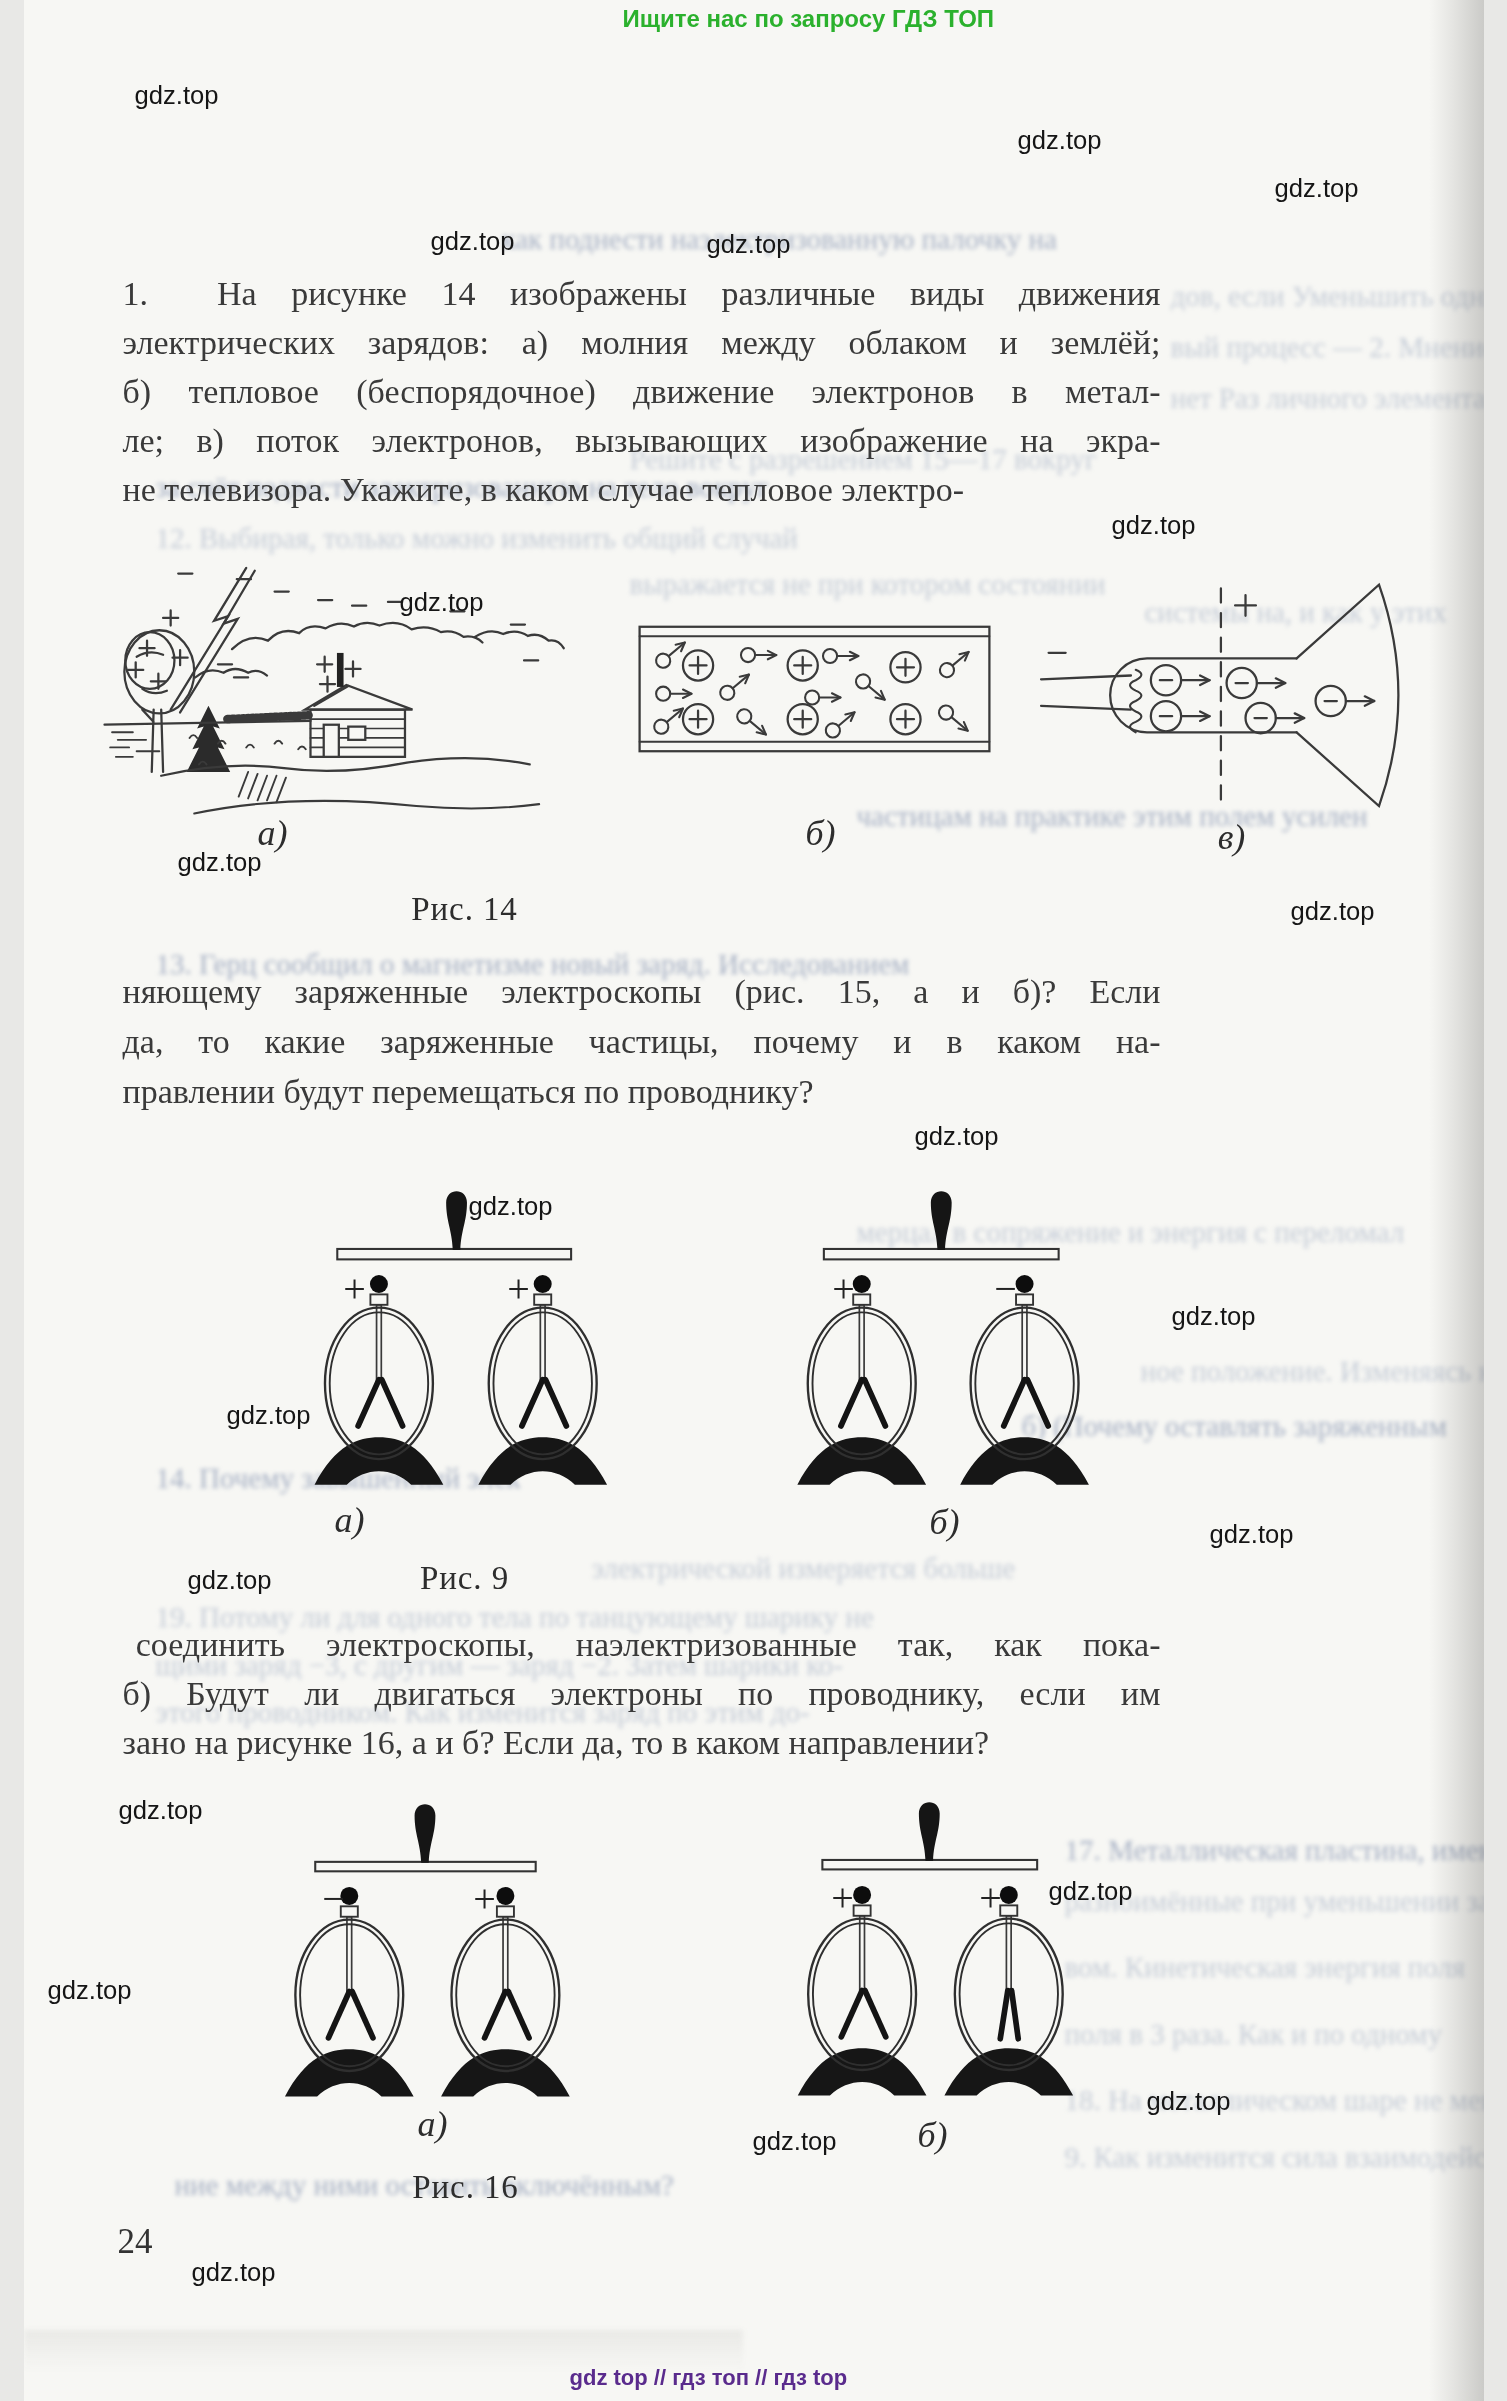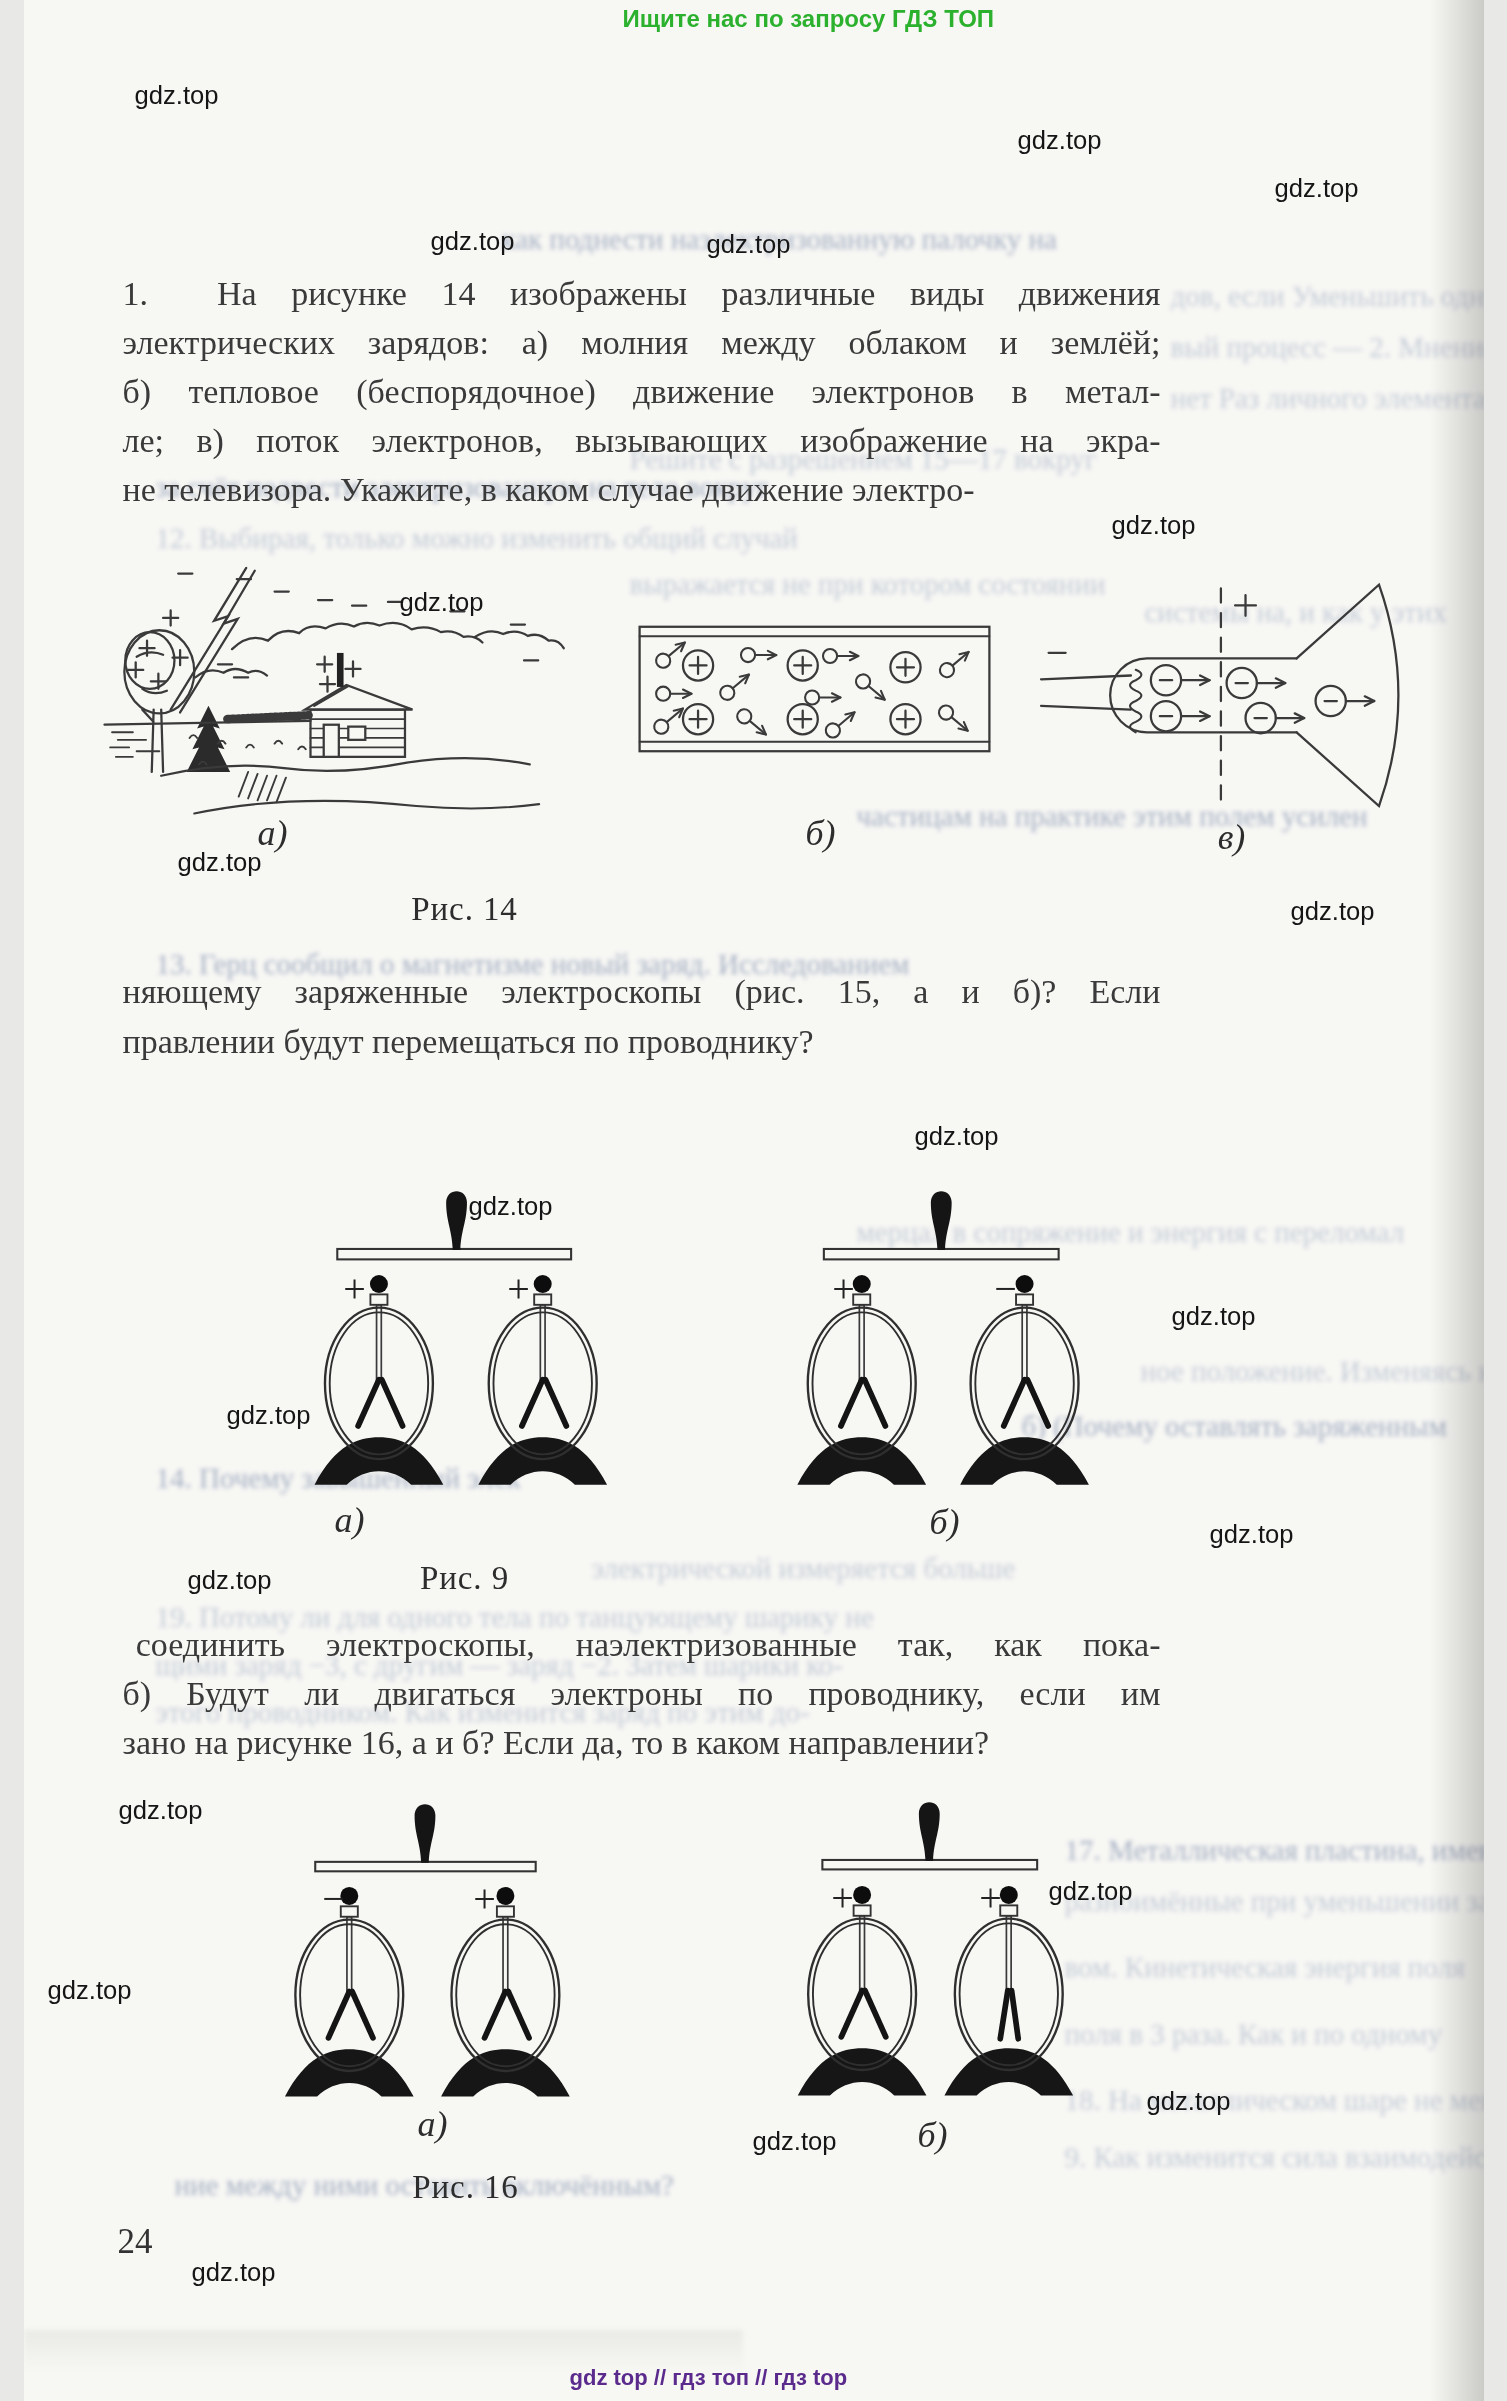--- a/index.html
+++ b/index.html
@@ -115,21 +115,21 @@
   <div class="content-layer">
 
     <div class="promo" style="color:#2bb12d">Ищите нас по запросу ГДЗ ТОП</div>
 
 
     <div class="para p1">
         <div class="tline">1.&nbsp;&nbsp;На рисунке 14 изображены различные виды движения</div>
         <div class="tline">электрических зарядов: а) молния между облаком и землёй;</div>
         <div class="tline">б) тепловое (беспорядочное) движение электронов в метал-</div>
         <div class="tline">ле; в) поток электронов, вызывающих изображение на экра-</div>
-        <div class="tline">не телевизора. Укажите, в каком случае движение электро-</div>
+        <div class="tline">не телевизора. Укажите, в каком случае тепловое электро-</div>
       </div>
 
     <svg style="left:80px;top:566px" width="464" height="274" viewBox="0 0 490 290">
       <g class="ink">
         <polyline points="150,2 116,58 131,53 70,152"></polyline>
         <polyline points="159,5 126,61 141,56 80,155"></polyline>
         <path d="M135,88 q18,-18 38,-9 q14,-15 33,-8 q11,-11 28,-5 q15,-9 30,-2 q13,-7 27,-1 q19,-7 34,4 q17,-5 31,3 q13,-3 24,5 q12,-2 20,6"></path>
         <path d="M392,75 q16,-10 30,-3 q14,-6 26,2 q12,-4 22,5 q10,-2 16,8"></path>
         <path d="M96,118 q14,-12 30,-5 q12,-8 26,0 q10,-5 20,3"></path>
       </g>
@@ -237,20 +237,21 @@
       </g>
     </svg>
 
     <span class="figlabel" style="left:249px;top:812px">а)</span>
     <span class="figlabel" style="left:797px;top:812px">б)</span>
     <span class="figlabel" style="left:1208px;top:816px">в)</span>
     <span class="figcaption" style="left:441px;top:891px">Рис. 14</span>
 
     <div class="para p2a">
         <div class="tline">няющему заряженные электроскопы (рис. 15, а и б)? Если</div>
+        <div class="tline">да, то какие заряженные частицы, почему и в каком на-</div>
         <div class="tline">правлении будут перемещаться по проводнику?</div>
       </div>
 
     <svg style="left:265px;top:1176px" width="852" height="322" viewBox="0 0 900 340">
       <g>
         <use href="#scope-wide" transform="translate(95,114)"></use>
         <use href="#scope-wide" transform="translate(268,114)"></use>
         <rect x="51" y="77" width="247" height="11" fill="#f7f7f4" stroke="#333" stroke-width="2.2"></rect>
         <use href="#handle-pin" transform="translate(177,78)"></use>
       </g>

